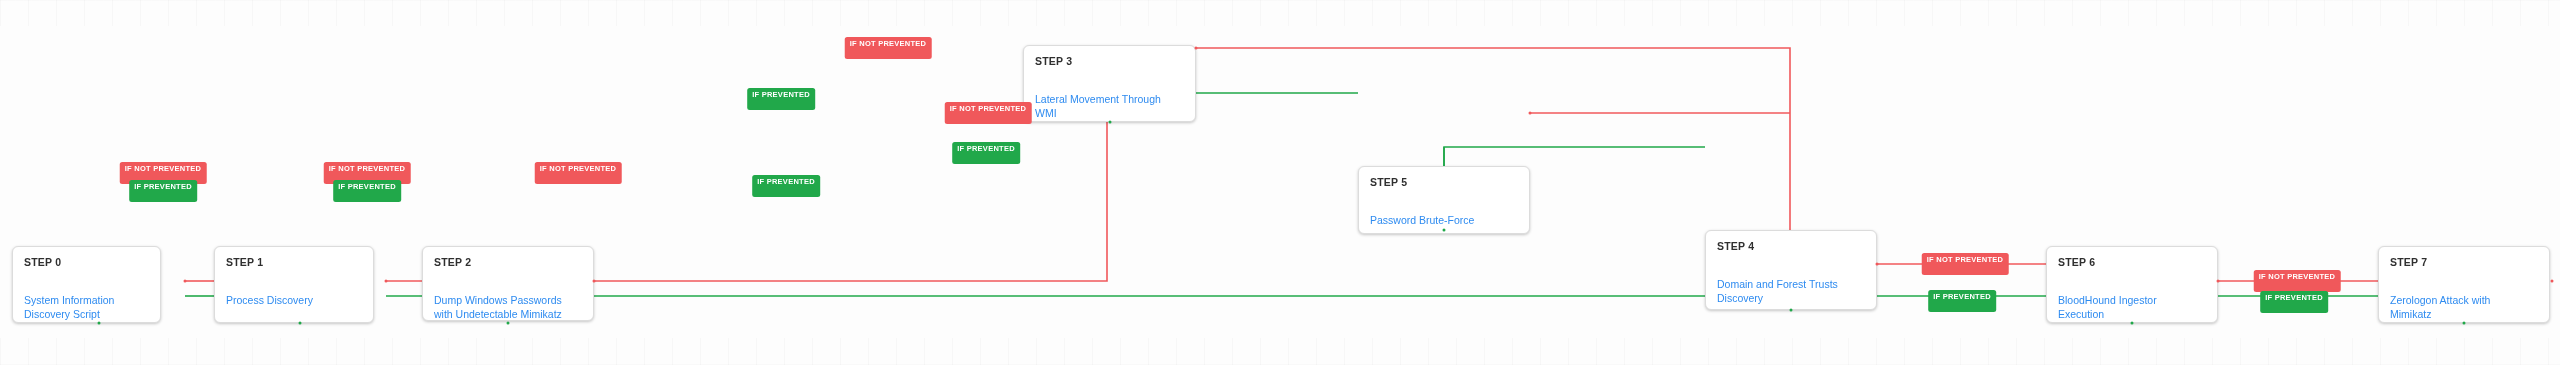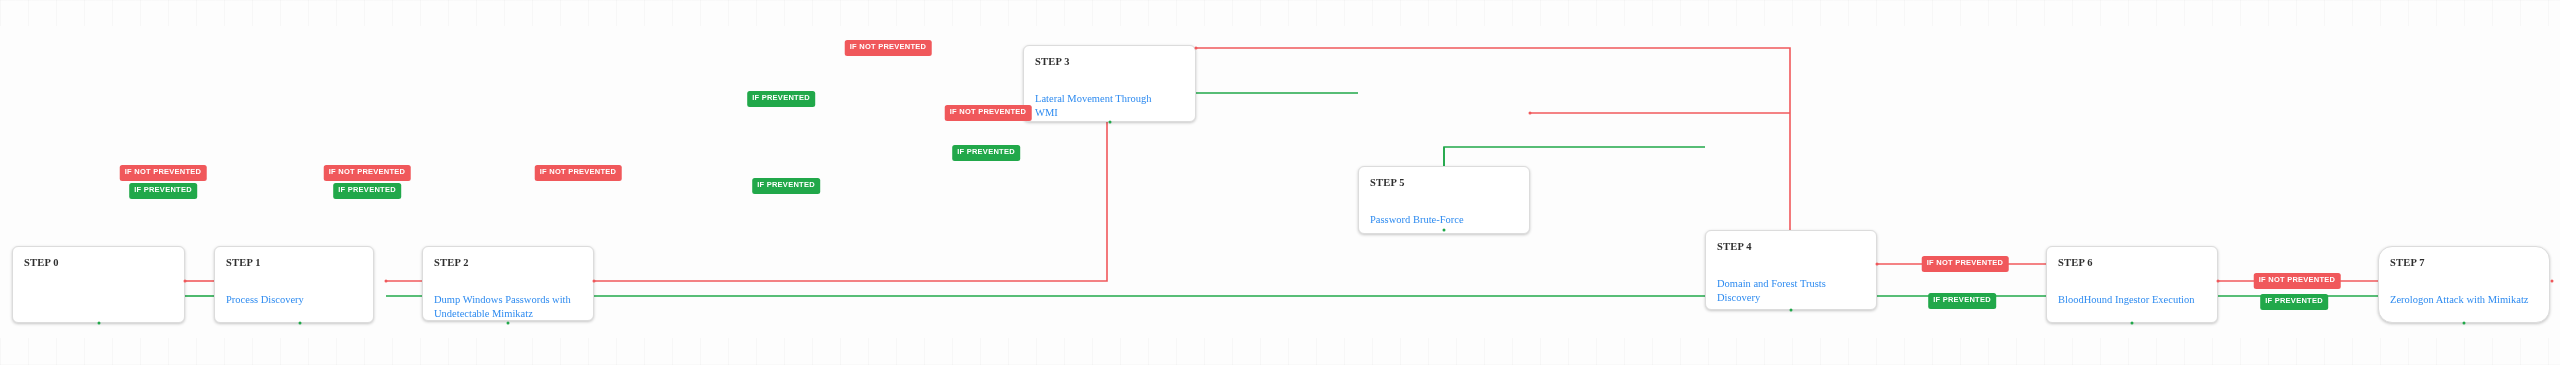--- a/index.html
+++ b/index.html
@@ -25,21 +25,20 @@
   }
   #edges{position:absolute;left:0;top:0;width:2560px;height:365px;}
   .node{
     position:absolute;
     background:#ffffff;
     border:1px solid #dcdcdc;
     border-radius:6px;
     box-shadow:0 1px 3px rgba(0,0,0,0.22);
     box-sizing:border-box;
     padding:9px 19px 0 11px;
-    font-family:Liberation Serif, serif;
   }
   .node .step{
     font-size:10.5px;
     font-weight:bold;
     color:#2f2f2f;
     letter-spacing:.2px;
     line-height:13px;
     white-space:nowrap;
   }
   .node .title{
@@ -48,21 +47,21 @@
     line-height:14px;
     color:#2e8bf0;
   }
   .badge{
     position:absolute;
     font-size:7.5px;
     font-weight:bold;
     color:#ffffff;
     letter-spacing:.25px;
     line-height:11px;
-    padding:1px 5px 4px 5px;
+    padding:1px 5px 10px 5px;
     border-radius:2.5px;
     white-space:nowrap;
     transform:translate(-50%,-50%);
     box-sizing:border-box;
   }
   .badge.red{background:#f0585b;}
   .badge.green{background:#21a84a;margin-top:6px;}
   .port{
     position:absolute;
     width:3px;height:3px;
@@ -103,22 +102,23 @@
 
     <path stroke="#f0585b" d="M1877,264 L2046,264"></path>
     <path stroke="#21a84a" d="M1877,296 L2046,296"></path>
 
     <path stroke="#f0585b" d="M2218,281 L2378,281"></path>
     <path stroke="#21a84a" d="M2218,296 L2378,296"></path>
   </g>
 </svg>
 
 <div id="nodes">
-    <div class="node" style="left: 12px; top: 246px; width: 173px; height: 77px;">
+    <div class="node" style="left: 12px; top: 246px; width: 149px; height: 77px;">
       <div class="step">STEP 0</div>
+      <div class="title">System Information Discovery Script</div>
     </div>
     <div class="node" style="left: 214px; top: 246px; width: 160px; height: 77px;">
       <div class="step">STEP 1</div>
       <div class="title">Process Discovery</div>
     </div>
     <div class="node" style="left: 422px; top: 246px; width: 172px; height: 75px;">
       <div class="step">STEP 2</div>
       <div class="title">Dump Windows Passwords with Undetectable Mimikatz</div>
     </div>
     <div class="node" style="left: 1023px; top: 45px; width: 173px; height: 77px;">
@@ -130,21 +130,21 @@
       <div class="title">Password Brute-Force</div>
     </div>
     <div class="node" style="left: 1705px; top: 230px; width: 172px; height: 80px;">
       <div class="step">STEP 4</div>
       <div class="title">Domain and Forest Trusts Discovery</div>
     </div>
     <div class="node" style="left: 2046px; top: 246px; width: 172px; height: 77px;">
       <div class="step">STEP 6</div>
       <div class="title">BloodHound Ingestor Execution</div>
     </div>
-    <div class="node" style="left: 2378px; top: 246px; width: 172px; height: 77px; border-radius: 14px;">
+    <div class="node" style="left: 2378px; top: 246px; width: 172px; height: 77px;">
       <div class="step">STEP 7</div>
       <div class="title">Zerologon Attack with Mimikatz</div>
     </div>
   </div>
 <div id="ports">
     <div class="port green" style="left: 98.5px; top: 323px;"></div>
     <div class="port green" style="left: 300px; top: 323px;"></div>
     <div class="port green" style="left: 508px; top: 323px;"></div>
     <div class="port green" style="left: 1109.5px; top: 122px;"></div>
     <div class="port green" style="left: 1444px; top: 230px;"></div>

